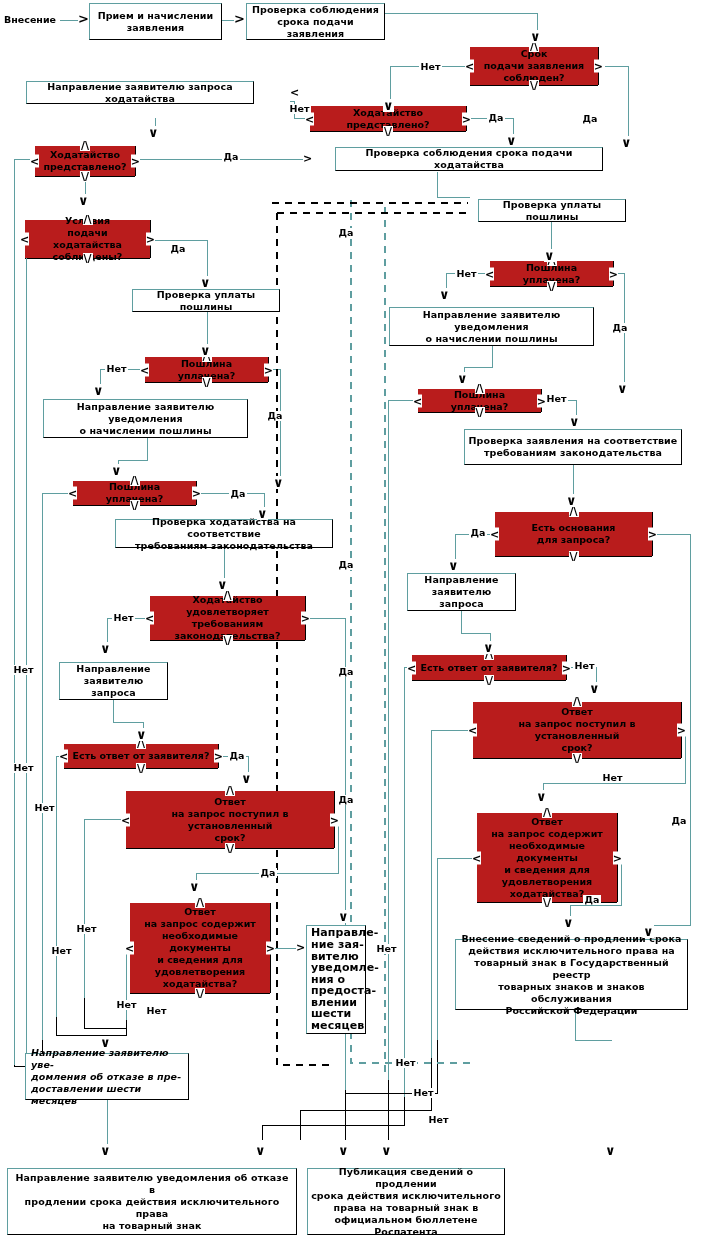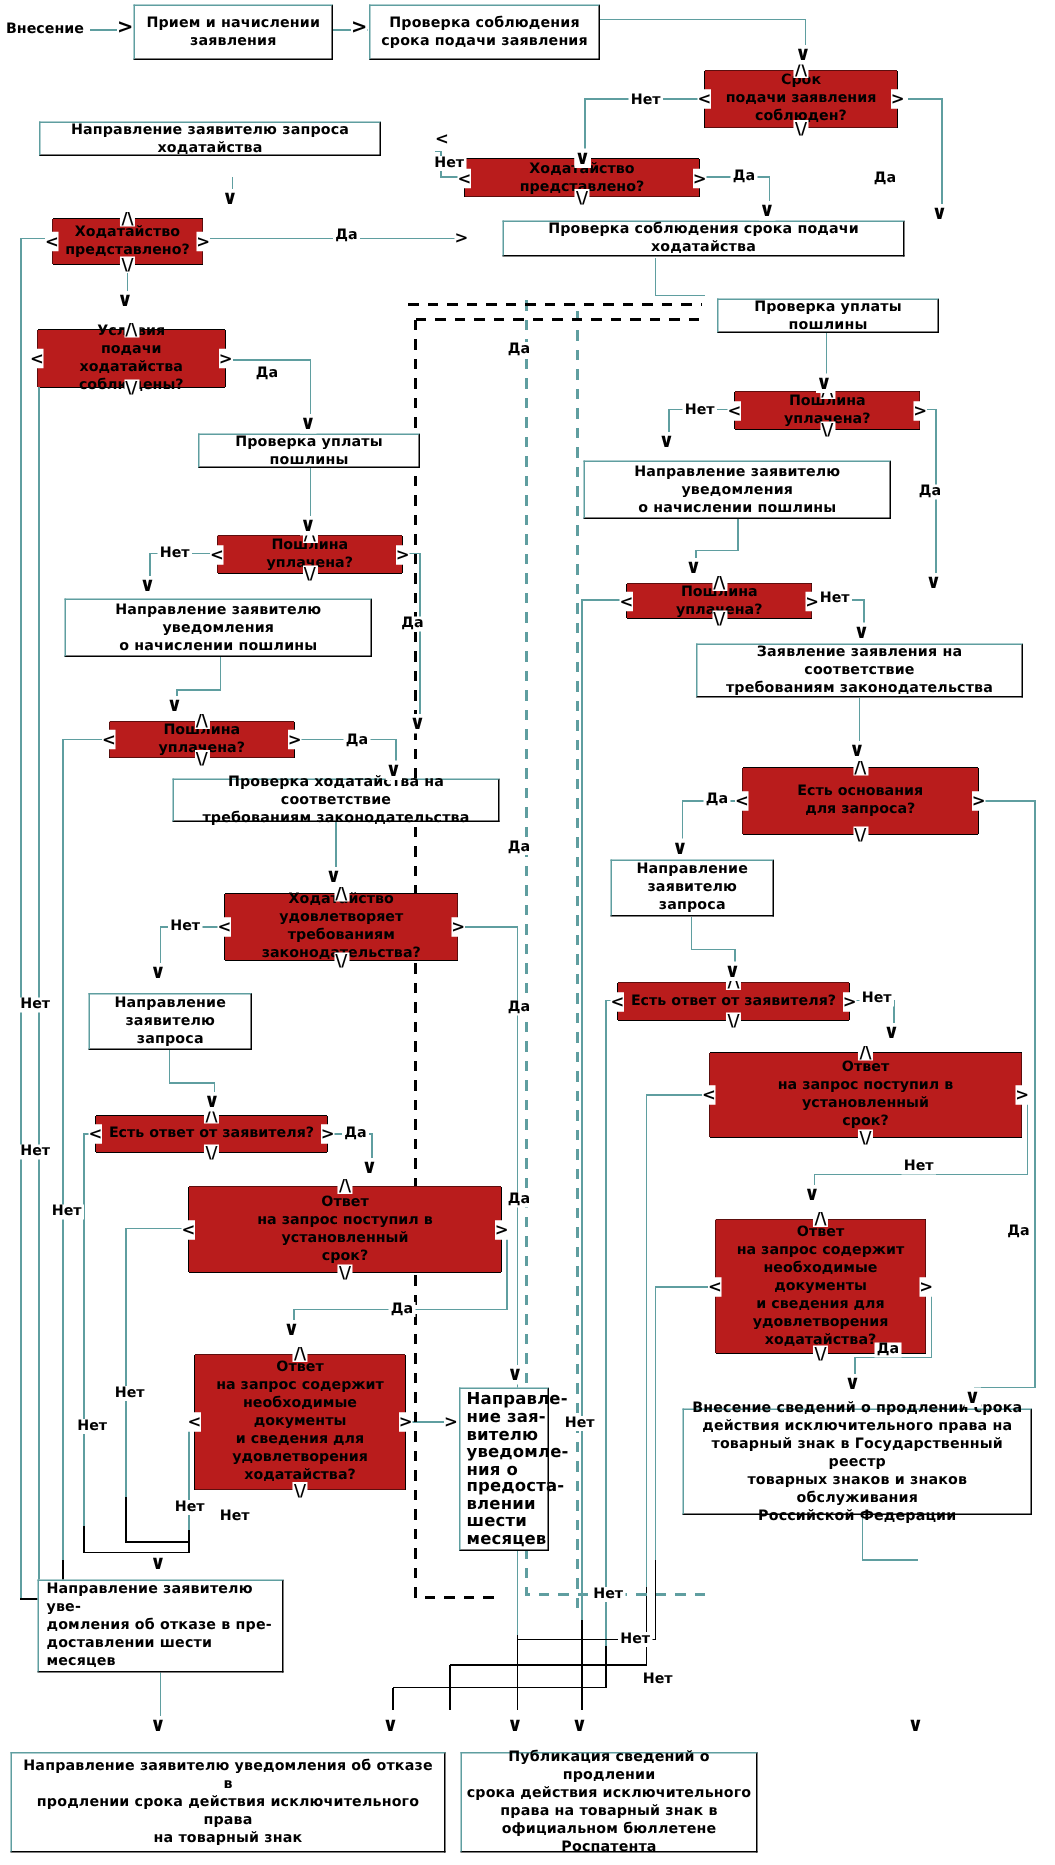--- a/index.html
+++ b/index.html
@@ -268,21 +268,21 @@
   </svg>
 
   <div class="start" style="left:4px;top:14px;">Внесение</div>
   <div class="ah" style="left:78px;top:12px;">&gt;</div>
 
   <div class="proc" style="left:89px;top:3px;width:133px;height:37px;">Прием и начислении
 заявления</div>
 
   <div class="ah" style="left:234px;top:12px;">&gt;</div>
 
-  <div class="proc" style="left:246px;top:3px;width:154px;height:37px;">Проверка соблюдения
+  <div class="proc" style="left:246px;top:3px;width:139px;height:37px;">Проверка соблюдения
 срока подачи заявления</div>
 
   <div class="proc" style="left:26px;top:81px;width:228px;height:23px;font-size:9.5px;">Направление заявителю запроса ходатайства</div>
   <div class="ah" style="left:290px;top:86px;font-size:11px;">&lt;</div>
 
   <div class="proc" style="left:313px;top:147px;width:268px;height:24px;margin-left:22px;">Проверка соблюдения срока подачи ходатайства</div>
   <div class="ah" style="left:303px;top:152px;font-size:11px;">&gt;</div>
 
   <div class="proc" style="left:132px;top:289px;width:148px;height:23px;">Проверка уплаты пошлины</div>
 
@@ -300,31 +300,31 @@
 ние зая-
 вителю
 уведомле-
 ния о
 предоста-
 влении
 шести
 месяцев</div>
   <div class="ah" style="left:296px;top:941px;font-size:11px;">&gt;</div>
 
-  <div class="proc" style="left:25px;top:1053px;width:164px;height:62px;justify-content:flex-start;
-              text-align:left;padding-left:5px;">Направление заявителю уве-
+  <div class="proc" style="left:25px;top:1053px;width:164px;height:47px;justify-content:flex-start;
+              text-align:left;padding-left:5px;font-style:italic;">Направление заявителю уве-
 домления об отказе в пре-
 доставлении шести месяцев</div>
 
   <div class="proc" style="left:478px;top:199px;width:148px;height:23px;">Проверка уплаты пошлины</div>
 
   <div class="proc" style="left:389px;top:307px;width:205px;height:39px;">Направление заявителю уведомления
 о начислении пошлины</div>
 
-  <div class="proc" style="left:464px;top:429px;width:218px;height:36px;">Заявление заявления на соответствие
+  <div class="proc" style="left:464px;top:429px;width:218px;height:36px;">Проверка заявления на соответствие
 требованиям законодательства</div>
 
   <div class="proc" style="left:407px;top:573px;width:109px;height:38px;">Направление
 заявителю запроса</div>
 
   <div class="proc" style="left:455px;top:939px;width:233px;height:71px;">Внесение сведений о продлении срока
 действия исключительного права на
 товарный знак в Государственный реестр
 товарных знаков и знаков обслуживания
 Российской Федерации</div>

